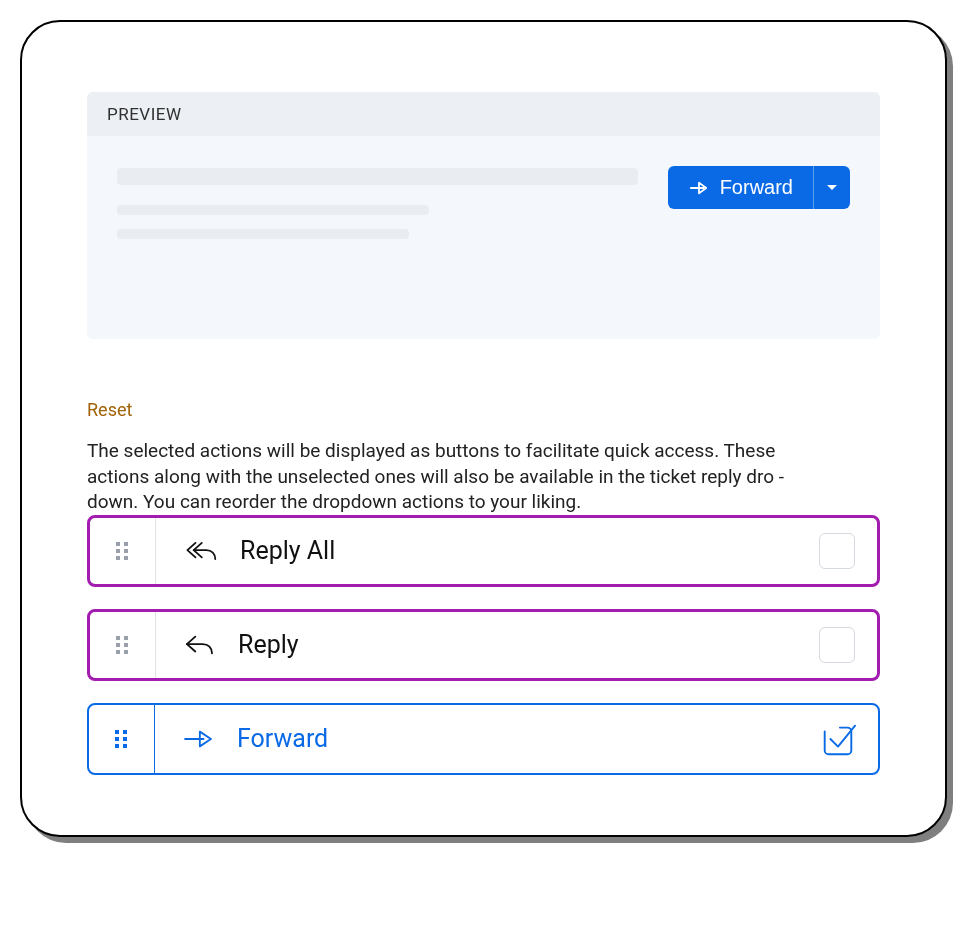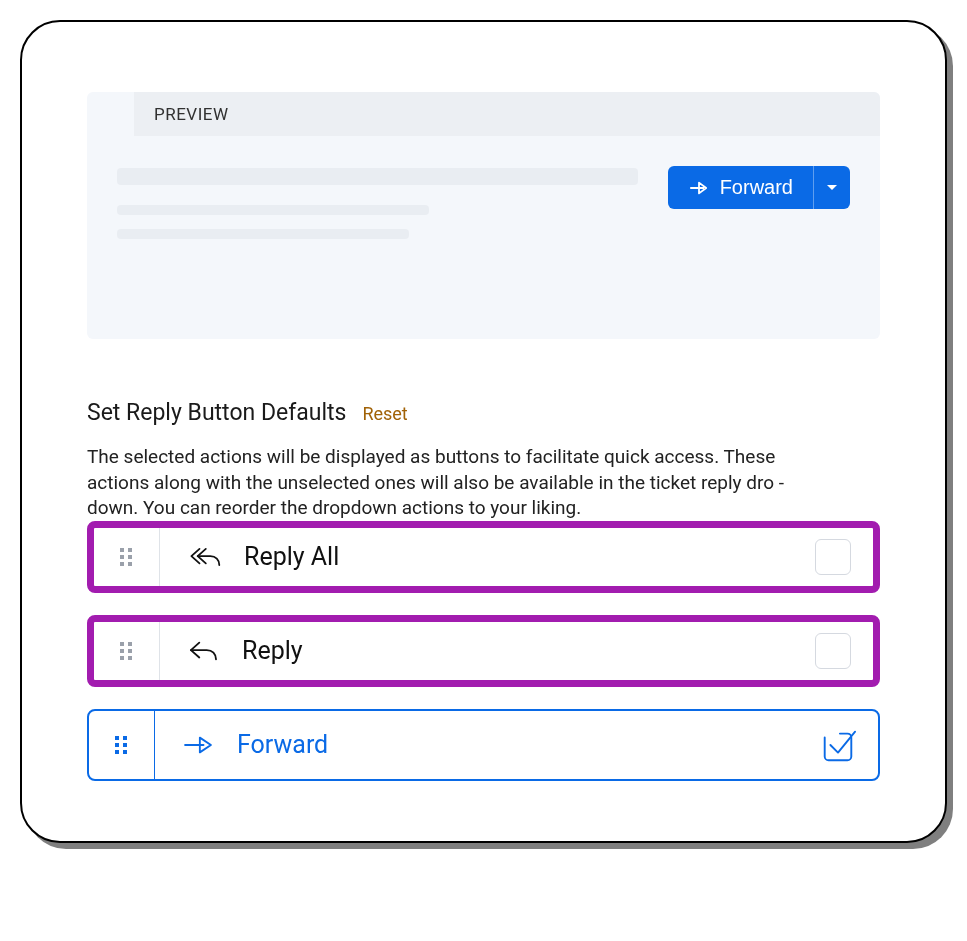--- a/index.html
+++ b/index.html
@@ -23,21 +23,20 @@
       overflow: hidden;
       margin-bottom: 60px;
     }
     .preview-header {
       background: #eceff3;
       padding: 12px 20px;
       font-size: 17px;
       font-weight: 400;
       color: #313131;
       letter-spacing: 0.5px;
-      margin-left: 47px;
     }
     .preview-body {
       padding: 30px 30px 80px;
       display: flex;
       align-items: flex-start;
       gap: 30px;
     }
     .skeleton-col {
       flex: 1;
       padding-top: 2px;
@@ -102,21 +101,21 @@
       line-height: 1.35;
       color: #222;
       max-width: 740px;
     }
     .action-list {
       display: flex;
       flex-direction: column;
       gap: 22px;
     }
     .action-row {
-      border: 7px solid #a21caf;
+      border: 3px solid #a21caf;
       border-radius: 8px;
       display: flex;
       align-items: stretch;
       height: 72px;
       background: #fff;
     }
     .action-row.selected {
       border: 2px solid #0a6ae6;
     }
     .drag-cell {
@@ -192,21 +191,20 @@
             <svg width="12" height="8" viewBox="0 0 12 8" fill="#fff">
                 <path d="M1 1 L6 6 L11 1 Z"></path>
               </svg>
           </span>
         </button>
       </div>
     </div>
   </div>
 
   <div class="section-head">
-    <h2>Set Reply Button Defaults</h2>
     <a class="reset-link">Reset</a>
   </div>
 
   <p class="section-desc">The selected actions will be displayed as buttons to facilitate quick access. These actions along with the unselected ones will also be available in the ticket reply dro   - down. You can reorder the dropdown actions to your liking.</p>
 
   <div class="action-list">
 
     <div class="action-row">
       <div class="drag-cell">
         <span>

